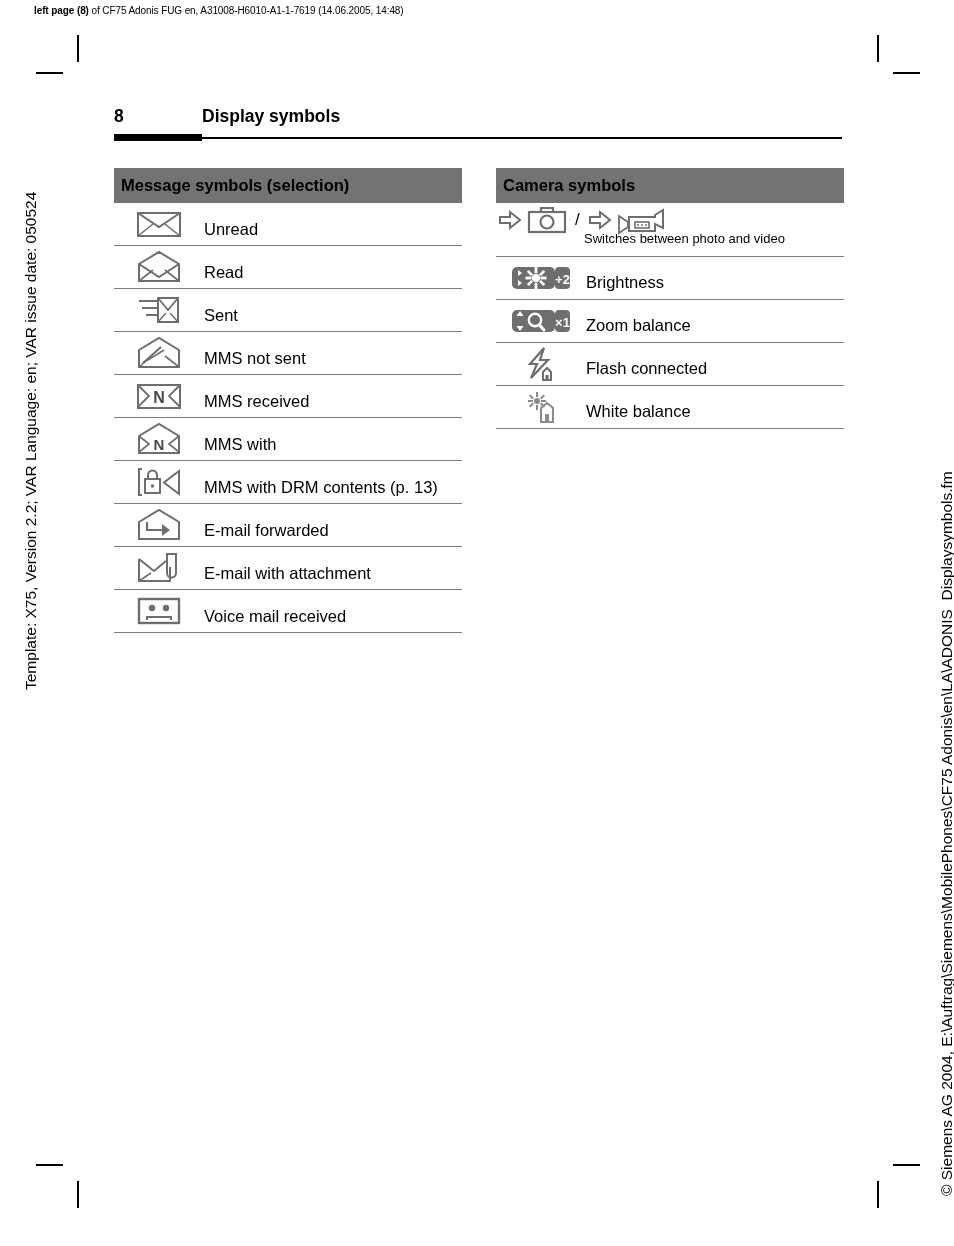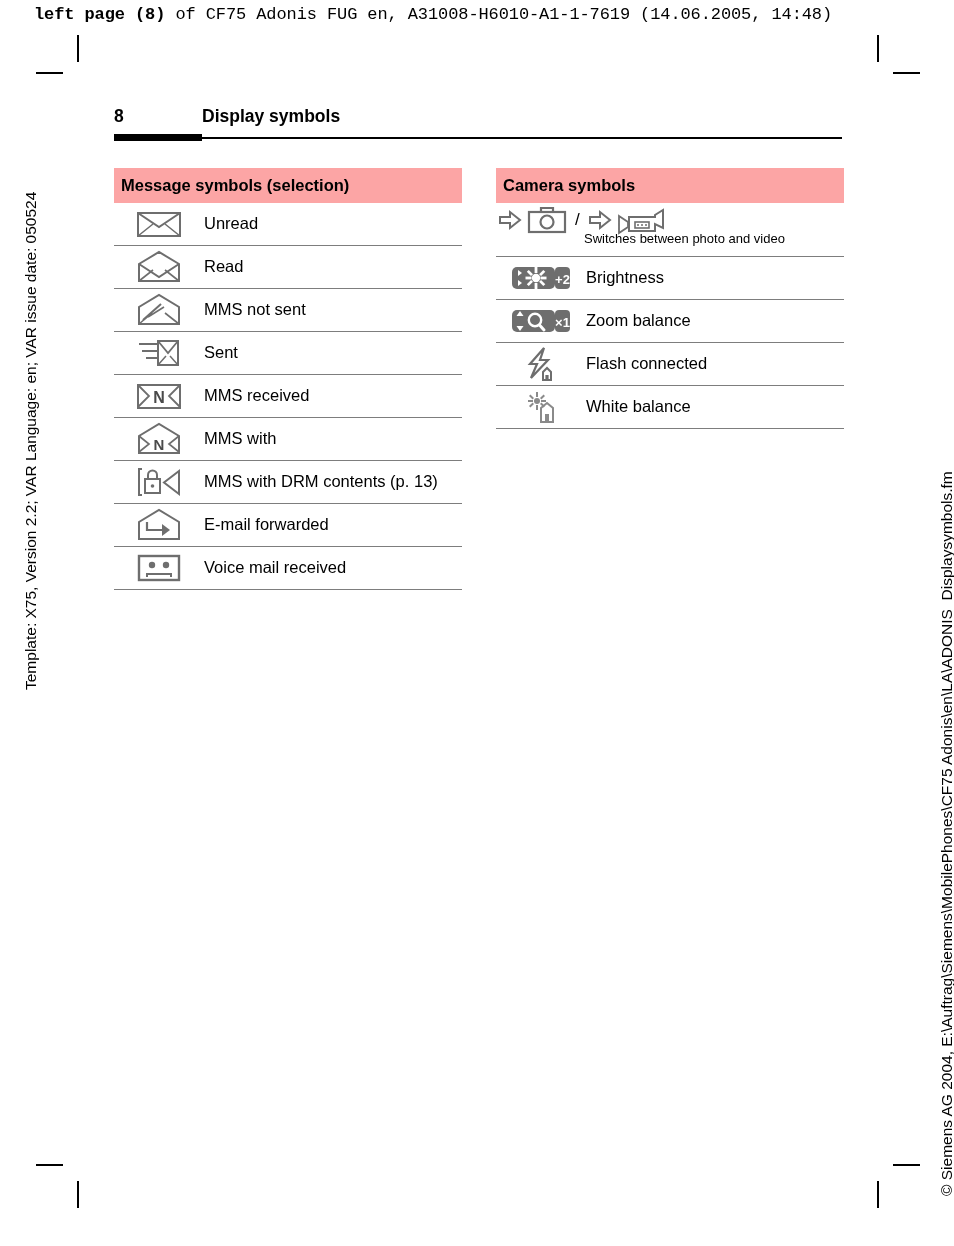--- a/index.html
+++ b/index.html
@@ -14,24 +14,23 @@
     font-family: "Liberation Sans", sans-serif;
     color: #000000;
     overflow: hidden;
   }
 
   
   .run-head {
     position: absolute;
     left: 34px;
     top: 5px;
-    font-size: 17px;
+    font-size: 10px;
     letter-spacing: -0.1px;
     white-space: nowrap;
-    font-family: Liberation Mono, monospace;
   }
   .run-head b { font-weight: bold; }
 
   
   .crop {
     position: absolute;
     background: #000000;
   }
   .crop-v { width: 2px; height: 27px; }
   .crop-h { height: 2px; width: 27px; }
@@ -80,29 +79,29 @@
 
   
   .sym-table {
     position: absolute;
     width: 348px;
   }
   #table-message { left: 114px; top: 168px; }
   #table-camera  { left: 496px; top: 168px; }
 
   .tbl-head {
-    background: #fca5a5;
+    background: #737373;
     font-size: 16.5px;
     font-weight: bold;
     padding: 8px 7px 9px 7px;
     line-height: 1.1;
   }
   .row {
     display: flex;
-    align-items: flex-start;
+    align-items: center;
     border-bottom: 1.6px solid #7d7d7d;
     min-height: 43px;
     box-sizing: border-box;
   }
   .row .cell-icon {
     width: 90px;
     flex: 0 0 90px;
     display: flex;
     align-items: center;
     justify-content: center;
@@ -193,40 +192,40 @@
           <path d="M3 14 L23 27 L43 14" fill="none" stroke="#6e6e6e" stroke-width="2"></path>
           <path d="M3 31 L17 20 M43 31 L29 20" fill="none" stroke="#6e6e6e" stroke-width="1.6"></path>
         </svg>
     </div>
     <div class="cell-label">Read</div>
   </div>
 
 
   <div class="row">
     <div class="cell-icon">
+      <svg width="46" height="32" viewBox="0 0 46 32">
+          <path d="M3 7 H21 M6 14 H21 M10 21 H21" stroke="#6e6e6e" stroke-width="2"></path>
+          <path d="M22 4 L42 4 L42 28 L22 28 Z" fill="none" stroke="#6e6e6e" stroke-width="2"></path>
+          <path d="M22 4 L32 16 L42 4" fill="none" stroke="#6e6e6e" stroke-width="1.8"></path>
+          <path d="M22 28 L30 19 M42 28 L34 19" stroke="#6e6e6e" stroke-width="1.5" fill="none"></path>
+        </svg>
+    </div>
+    <div class="cell-label">Sent</div>
+  </div>
+
+  <div class="row">
+    <div class="cell-icon">
       <svg width="46" height="34" viewBox="0 0 46 34">
           <path d="M3 31 L3 14 L23 2 L43 14 L43 31 Z" fill="none" stroke="#6e6e6e" stroke-width="2"></path>
           <path d="M7 27 L25 11" stroke="#6e6e6e" stroke-width="2"></path>
           <path d="M12 24 L28 14" stroke="#6e6e6e" stroke-width="1.6"></path>
           <path d="M3 31 L16 20 M43 31 L29 20" stroke="#6e6e6e" stroke-width="1.6" fill="none"></path>
         </svg>
     </div>
     <div class="cell-label">MMS not sent</div>
-  </div>
-
-  <div class="row">
-    <div class="cell-icon">
-      <svg width="46" height="32" viewBox="0 0 46 32">
-          <path d="M3 7 H21 M6 14 H21 M10 21 H21" stroke="#6e6e6e" stroke-width="2"></path>
-          <path d="M22 4 L42 4 L42 28 L22 28 Z" fill="none" stroke="#6e6e6e" stroke-width="2"></path>
-          <path d="M22 4 L32 16 L42 4" fill="none" stroke="#6e6e6e" stroke-width="1.8"></path>
-          <path d="M22 28 L30 19 M42 28 L34 19" stroke="#6e6e6e" stroke-width="1.5" fill="none"></path>
-        </svg>
-    </div>
-    <div class="cell-label">Sent</div>
   </div>
 
   <div class="row">
     <div class="cell-icon">
       <svg width="46" height="30" viewBox="0 0 46 30">
           <rect x="2" y="4" width="42" height="23" fill="none" stroke="#6e6e6e" stroke-width="2"></rect>
           <path d="M2 4 L13 15 L2 26" fill="none" stroke="#6e6e6e" stroke-width="1.8"></path>
           <path d="M44 4 L33 15 L44 26" fill="none" stroke="#6e6e6e" stroke-width="1.8"></path>
           <text x="23" y="22" font-family="Liberation Sans, sans-serif" font-size="16" font-weight="bold" fill="#4a4a4a" text-anchor="middle">N</text>
         </svg>
@@ -263,20 +262,31 @@
     <div class="cell-icon">
       <svg width="46" height="34" viewBox="0 0 46 34">
           <path d="M3 31 L3 14 L23 2 L43 14 L43 31 Z" fill="none" stroke="#6e6e6e" stroke-width="2"></path>
           <path d="M11 14 L11 22 L31 22" fill="none" stroke="#6e6e6e" stroke-width="2.2"></path>
           <path d="M26 16 L34 22 L26 28 Z" fill="#6e6e6e"></path>
         </svg>
     </div>
     <div class="cell-label">E-mail forwarded</div>
   </div>
 
+  <div class="row">
+    <div class="cell-icon">
+      <svg width="46" height="34" viewBox="0 0 46 34">
+          <path d="M3 8 L3 30 L34 30 L34 16" fill="none" stroke="#6e6e6e" stroke-width="2"></path>
+          <path d="M3 8 L18 20 L30 10" fill="none" stroke="#6e6e6e" stroke-width="2"></path>
+          <path d="M3 30 L15 22" stroke="#6e6e6e" stroke-width="1.6"></path>
+          <path d="M31 3 L40 3 L40 22 a4.5 4.5 0 0 1 -9 0 Z" fill="none" stroke="#6e6e6e" stroke-width="2"></path>
+        </svg>
+    </div>
+    <div class="cell-label">E-mail with attachment</div>
+  </div>
 
   <div class="row">
     <div class="cell-icon">
       <svg width="48" height="30" viewBox="0 0 48 30">
           <rect x="4" y="3" width="40" height="24" fill="none" stroke="#6e6e6e" stroke-width="2.4"></rect>
           <circle cx="17" cy="12" r="3.2" fill="#6e6e6e"></circle>
           <circle cx="31" cy="12" r="3.2" fill="#6e6e6e"></circle>
           <path d="M12 24 L12 21 L36 21 L36 24" fill="none" stroke="#6e6e6e" stroke-width="2"></path>
         </svg>
     </div>

